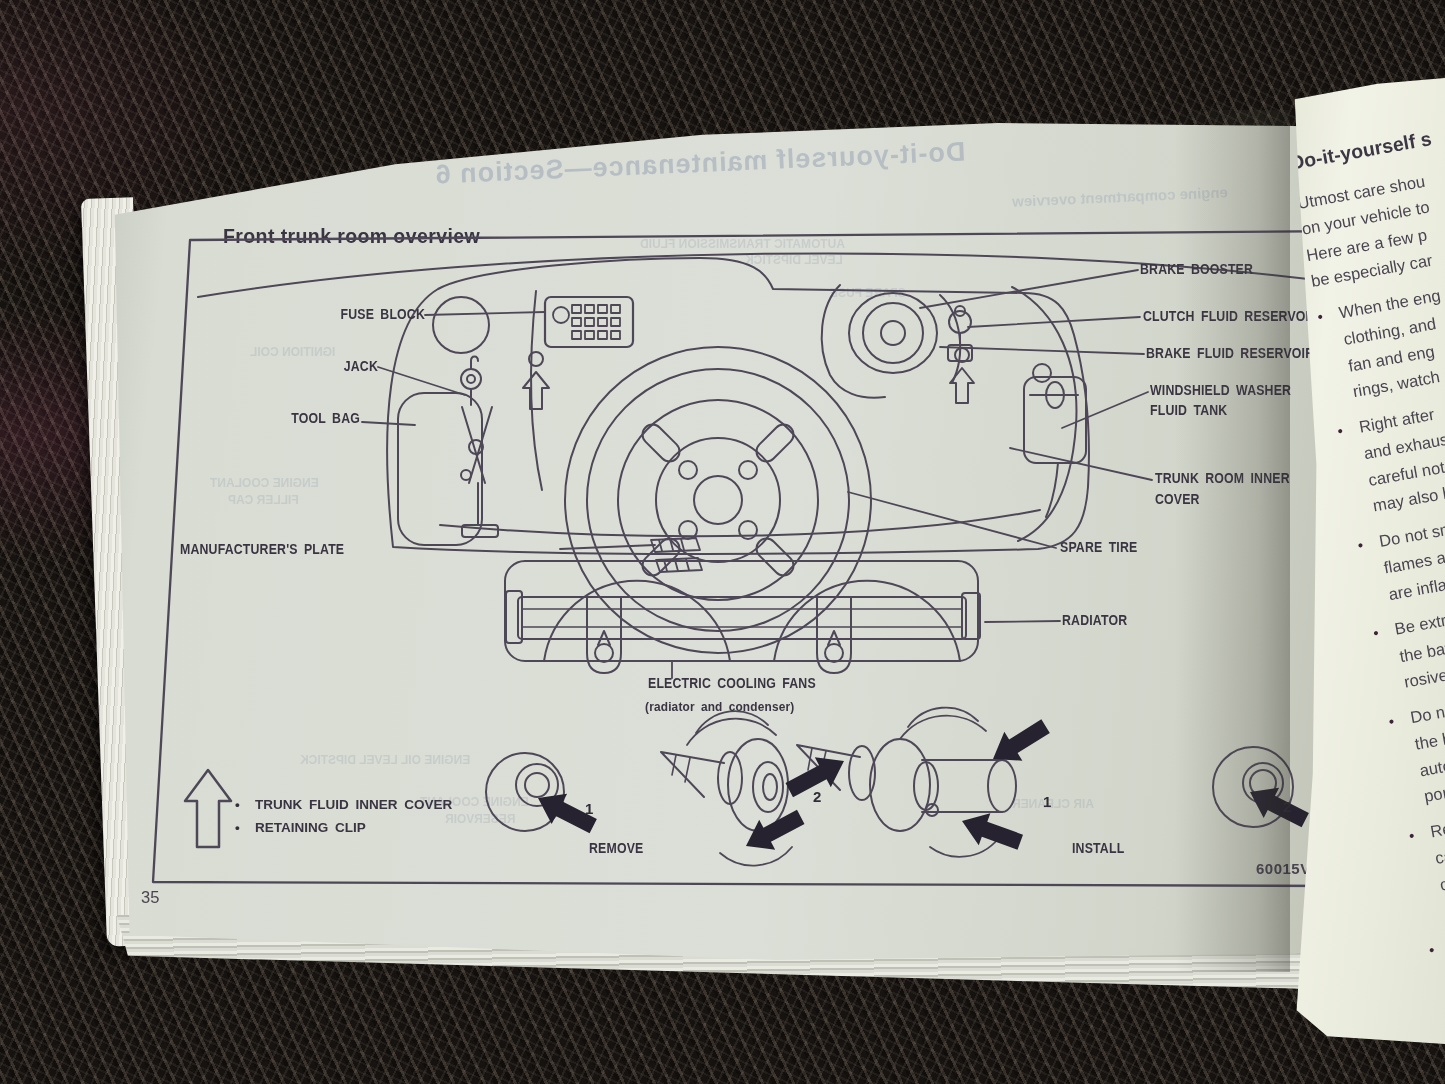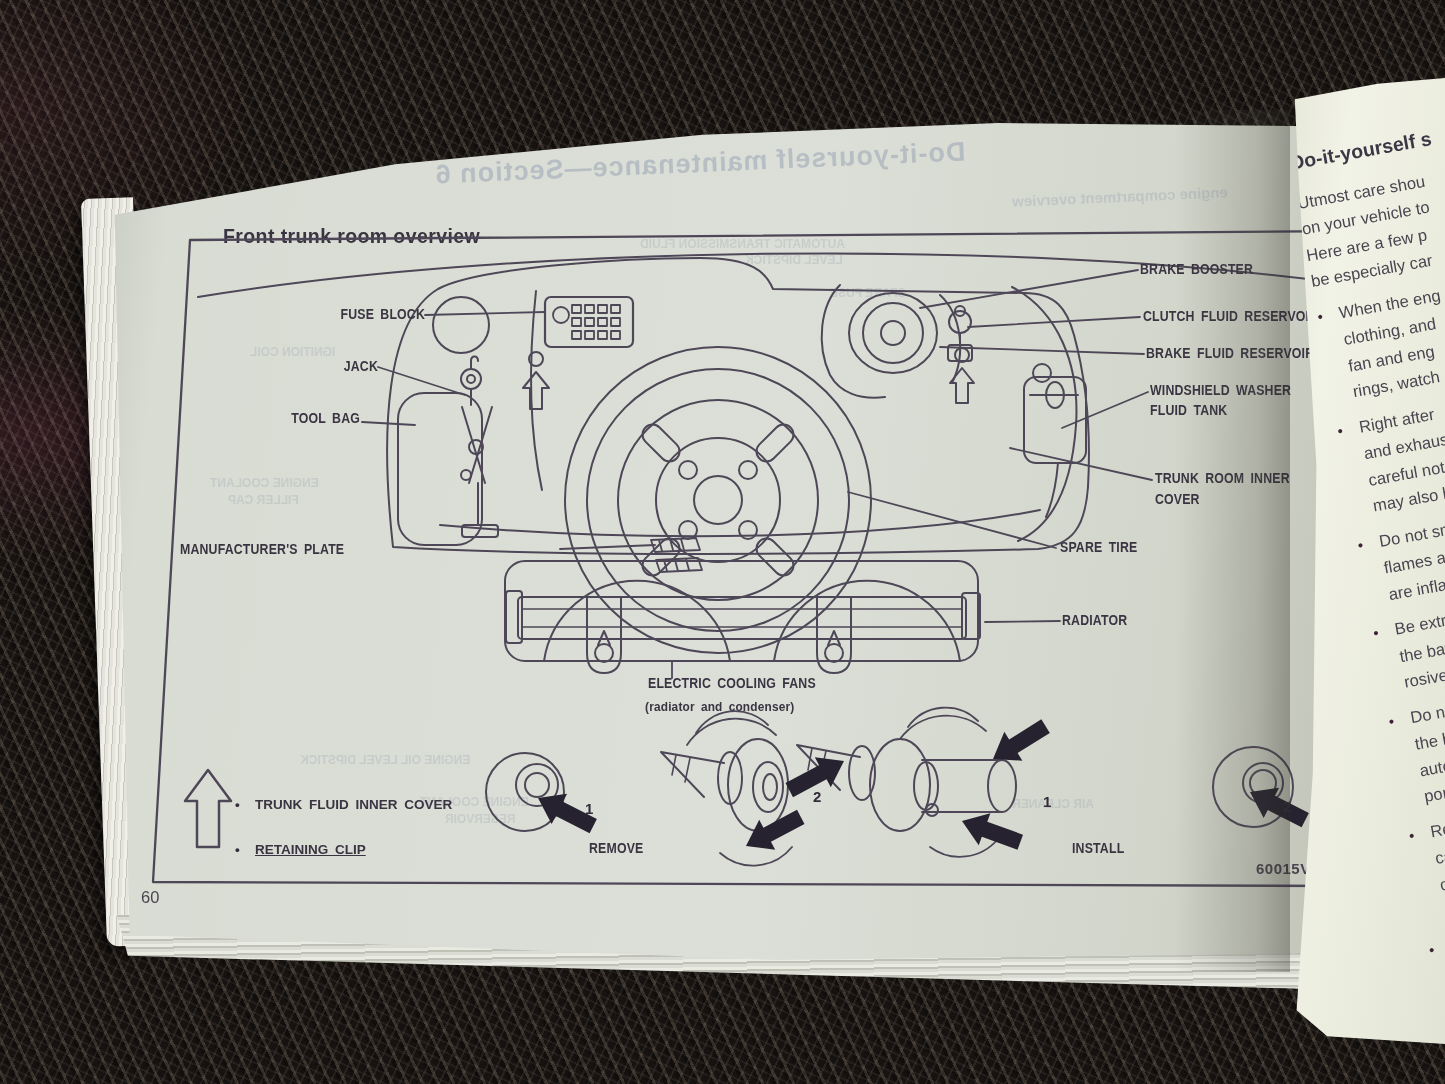--- a/index.html
+++ b/index.html
@@ -285,31 +285,31 @@
 <div class="abs callout" style="left:1150px;top:382px;">WINDSHIELD WASHER</div>
 <div class="abs callout" style="left:1150px;top:402px;">FLUID TANK</div>
 <div class="abs callout" style="left:1155px;top:470px;">TRUNK ROOM INNER</div>
 <div class="abs callout" style="left:1155px;top:491px;">COVER</div>
 <div class="abs callout" style="left:1060px;top:539px;">SPARE TIRE</div>
 <div class="abs callout" style="left:1062px;top:612px;">RADIATOR</div>
 <div class="abs callout" style="left:648px;top:675px;">ELECTRIC COOLING FANS</div>
 <div class="abs callout small-cap" style="left:645px;top:699px;">(radiator and condenser)</div>
 
 <div class="abs legend-item" style="left:235px;top:797px;"><span class="dot">•</span><span>TRUNK FLUID INNER COVER</span></div>
-<div class="abs legend-item" style="left:235px;top:842px;text-decoration:underline;"><span class="dot">•</span><span>RETAINING CLIP</span></div>
+<div class="abs legend-item" style="left:235px;top:820px;"><span class="dot">•</span><span>RETAINING CLIP</span></div>
 
 <div class="abs step-num" style="left:585px;top:800px;">1</div>
 <div class="abs step-num" style="left:813px;top:788px;">2</div>
 <div class="abs step-num" style="left:1043px;top:793px;">1</div>
 <div class="abs step-num" style="left:1283px;top:798px;">2</div>
 <div class="abs callout" style="left:589px;top:840px;">REMOVE</div>
 <div class="abs callout" style="left:1072px;top:840px;">INSTALL</div>
 
 <div class="abs fig-code" style="left:1256px;top:860px;">60015V02</div>
-<div class="abs page-num" style="left:141px;top:888px;">60</div>
+<div class="abs page-num" style="left:141px;top:888px;">35</div>
 
 <div class="abs gutter-shadow"></div>
 
 <div class="abs right-page">
   <div class="rp-content">
     <h2 class="rp-heading">Do-it-yourself s</h2>
     <div class="rp-line">Utmost care shou</div>
     <div class="rp-line">on your vehicle to</div>
     <div class="rp-line">Here are a few p</div>
     <div class="rp-line">be especially car</div>

